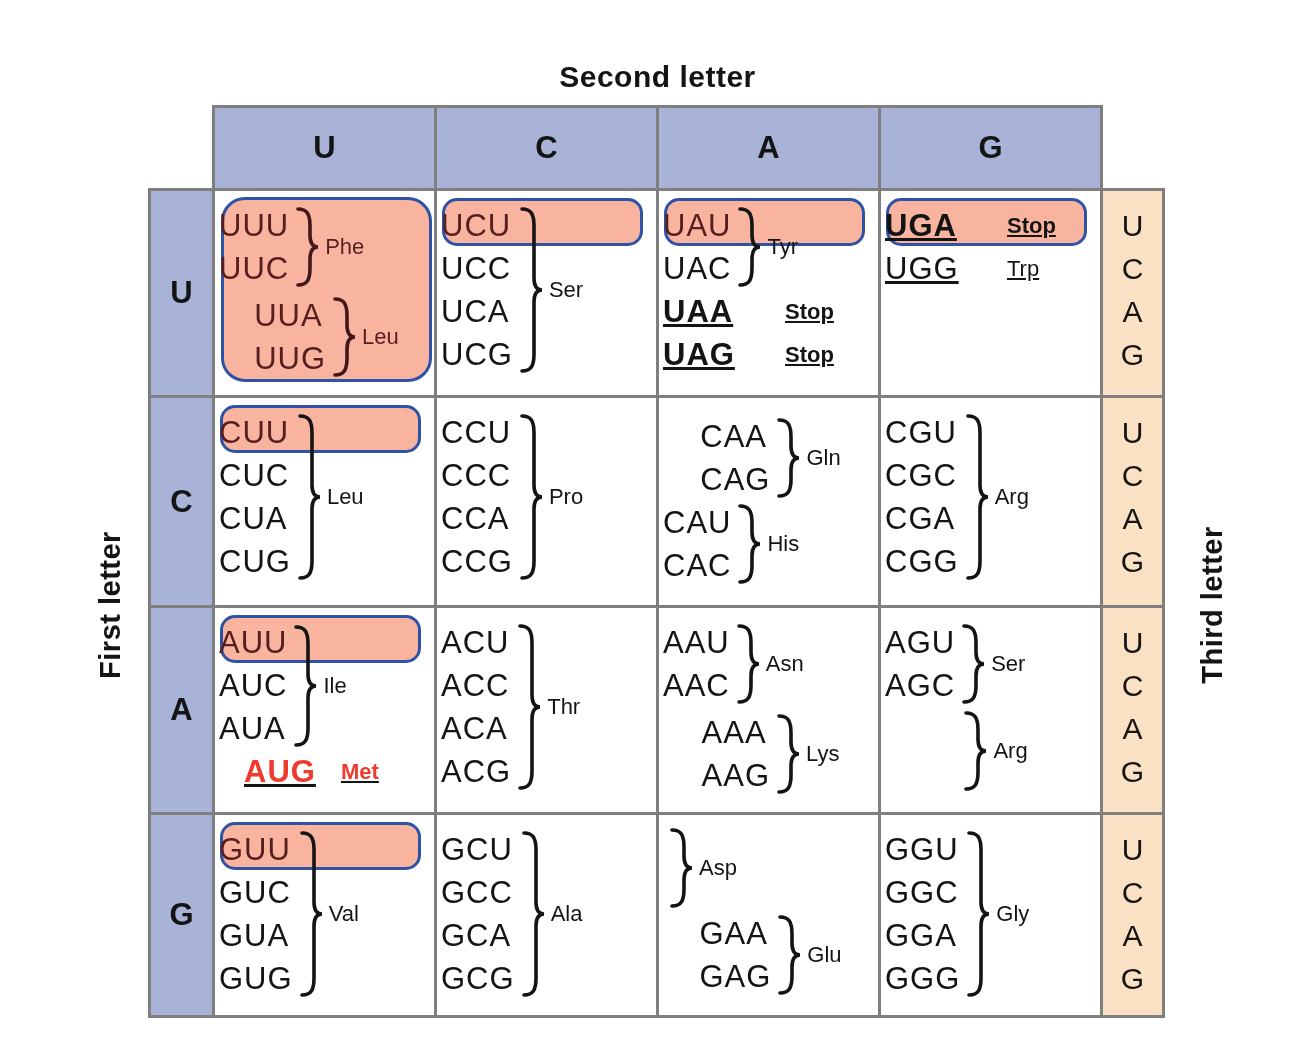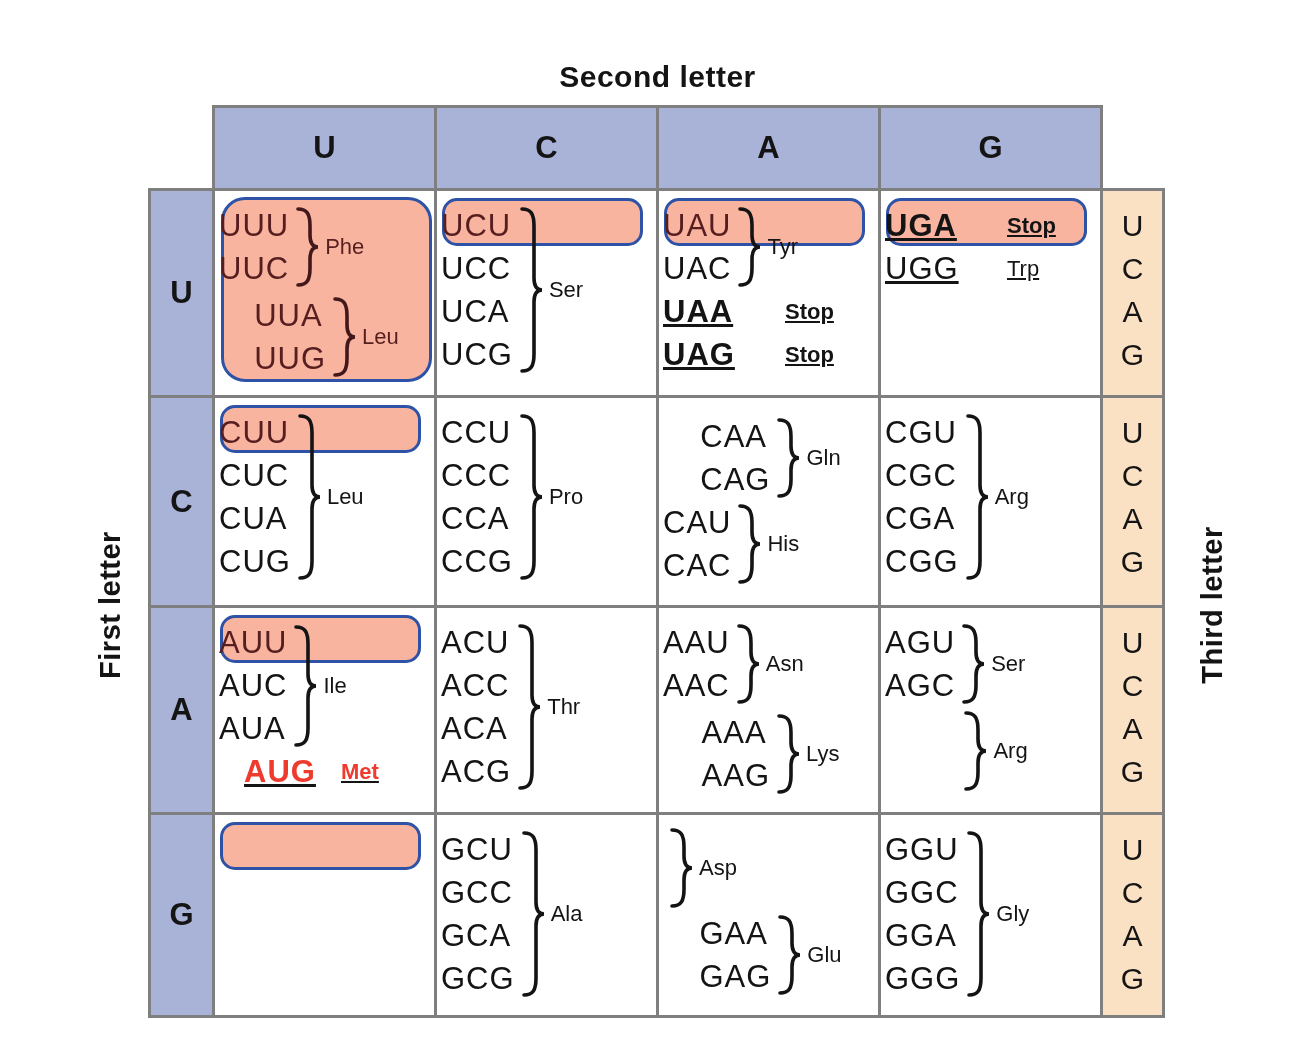--- a/index.html
+++ b/index.html
@@ -353,20 +353,34 @@
     <div>U</div>
     <div>C</div>
     <div>A</div>
     <div>G</div>
   </div>
 
   <div class="rh">G</div>
 
   <div class="bcell">
     <div class="pill"></div>
+    <div class="grp">
+      <div>
+        <div class="codon m">GUU</div>
+        <div class="codon">GUC</div>
+        <div class="codon">GUA</div>
+        <div class="codon">GUG</div>
+      </div>
+      <div class="brace">
+          <svg width="26" height="166" viewBox="0 0 26 166">
+            <path d="M4 2 C13 2 16 7 16 19 L16 71 C16 80 19 83 24 83 C19 83 16 86 16 95 L16 147 C16 159 13 164 4 164" fill="none" stroke="#141414" stroke-width="3.6" stroke-linecap="round"></path>
+          </svg>
+        </div>
+      <div class="aa">Val</div>
+    </div>
   </div>
 
   <div class="bcell">
     <div class="grp">
       <div>
         <div class="codon">GCU</div>
         <div class="codon">GCC</div>
         <div class="codon">GCA</div>
         <div class="codon">GCG</div>
       </div>

